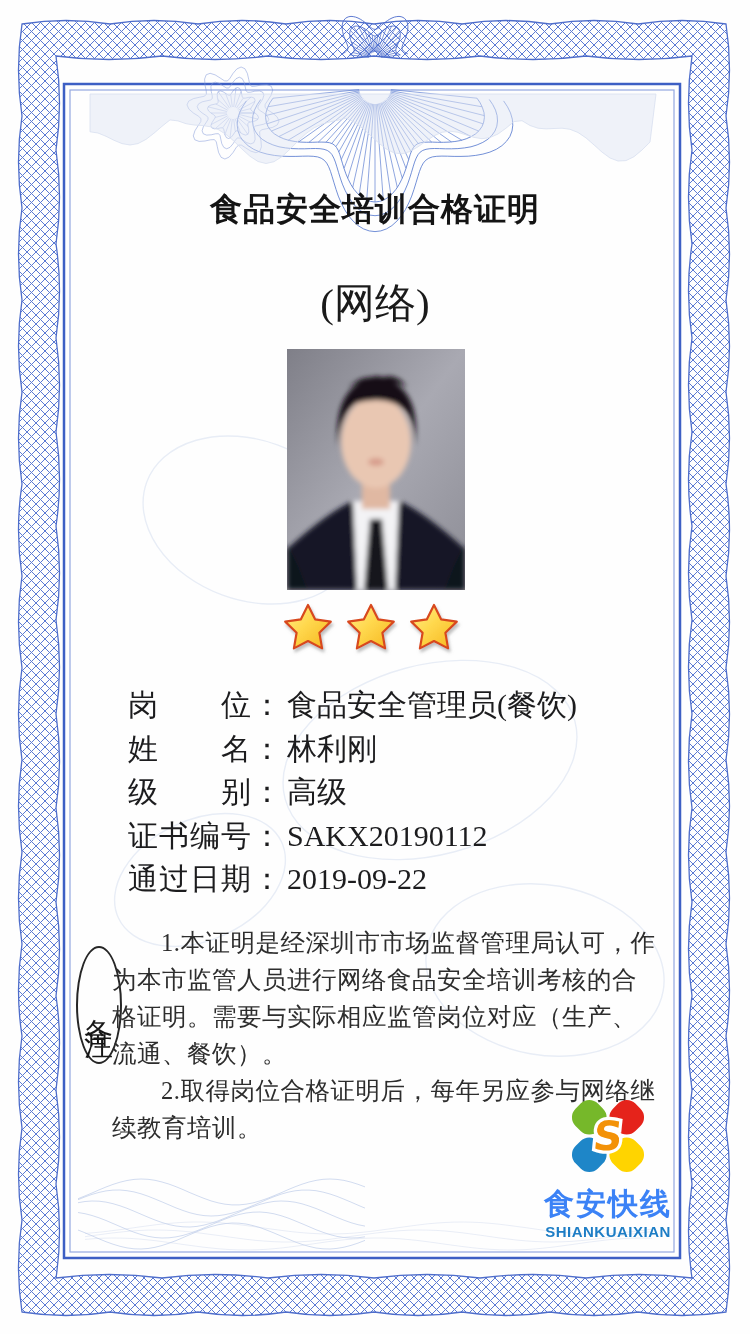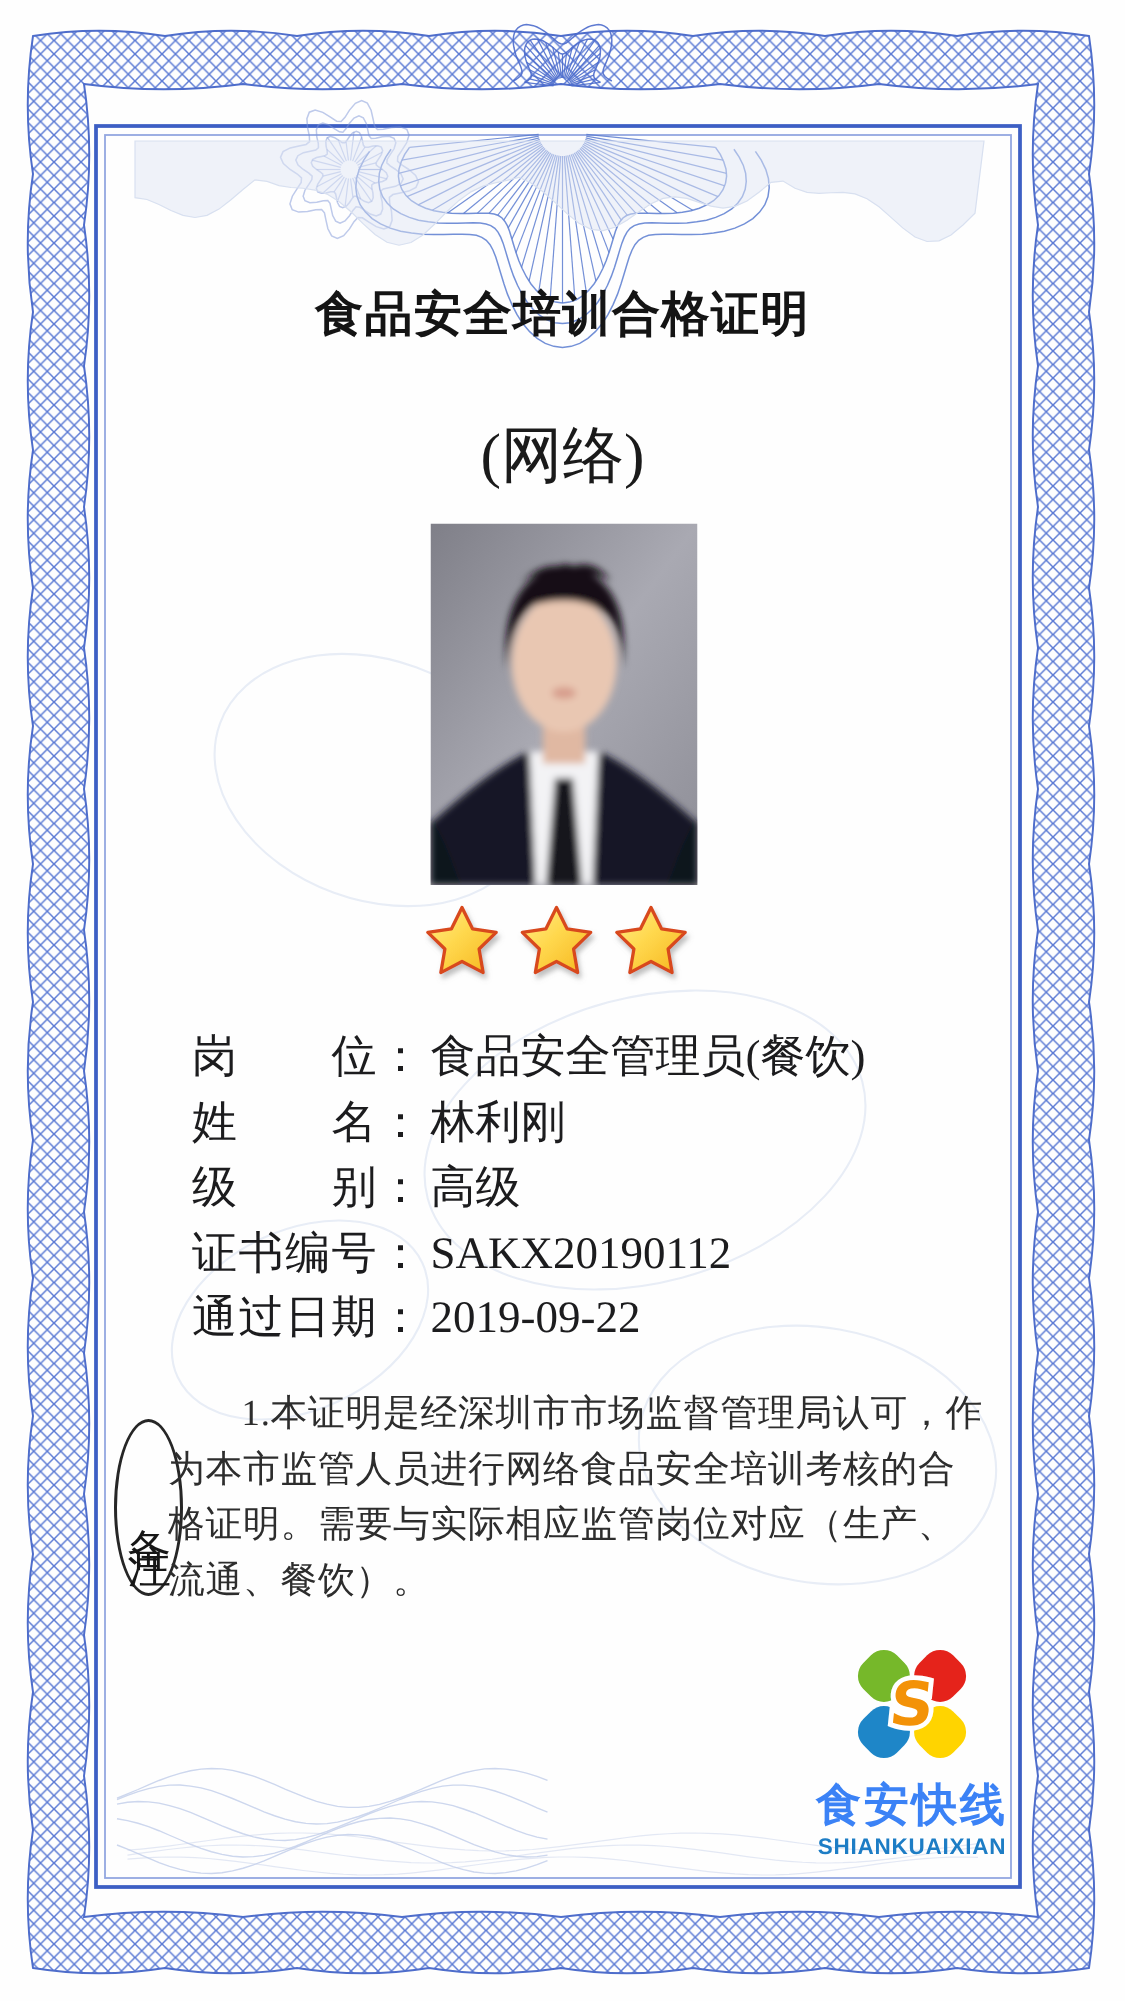--- a/index.html
+++ b/index.html
@@ -232,20 +232,21 @@
       <span class="field-label">证书编号：</span><span class="field-value">SAKX20190112</span>
     </div>
     <div class="field-row">
       <span class="field-label">通过日期：</span><span class="field-value">2019-09-22</span>
     </div>
   </div>
 
   <div class="badge">备注</div>
   <div class="notes">
     <p>1.本证明是经深圳市市场监督管理局认可，作为本市监管人员进行网络食品安全培训考核的合格证明。需要与实际相应监管岗位对应（生产、流通、餐饮）。</p>
+    <p>2.取得岗位合格证明后，每年另应参与网络继续教育培训。</p>
   </div>
 
   <div class="brand">
     <svg width="104" height="100" viewBox="-52 -50 104 100">
       <g transform="scale(0.72)">
         <g>
           <rect x="-48" y="-48" width="44" height="44" rx="17" fill="#76b82a" transform="rotate(45 -26 -26)"></rect>
           <rect x="4" y="-48" width="44" height="44" rx="17" fill="#e5231b" transform="rotate(45 26 -26)"></rect>
           <rect x="-48" y="4" width="44" height="44" rx="17" fill="#1e86c8" transform="rotate(45 -26 26)"></rect>
           <rect x="4" y="4" width="44" height="44" rx="17" fill="#ffd400" transform="rotate(45 26 26)"></rect>

